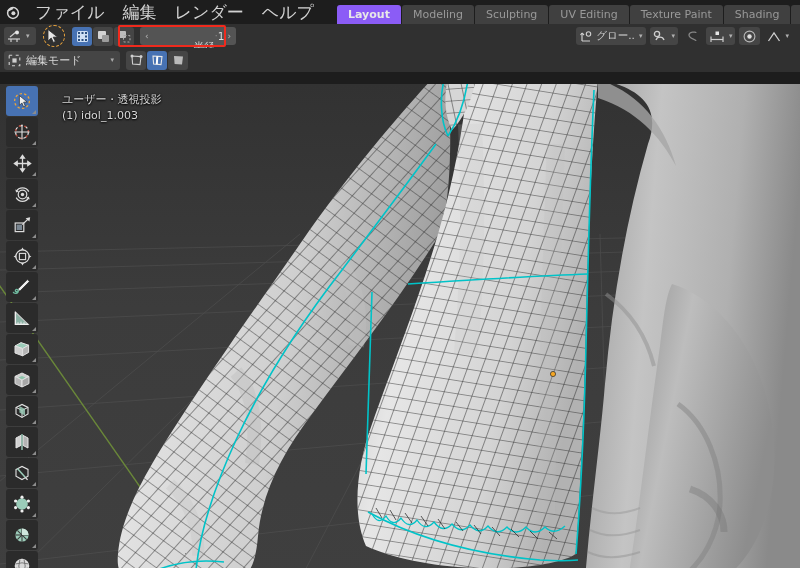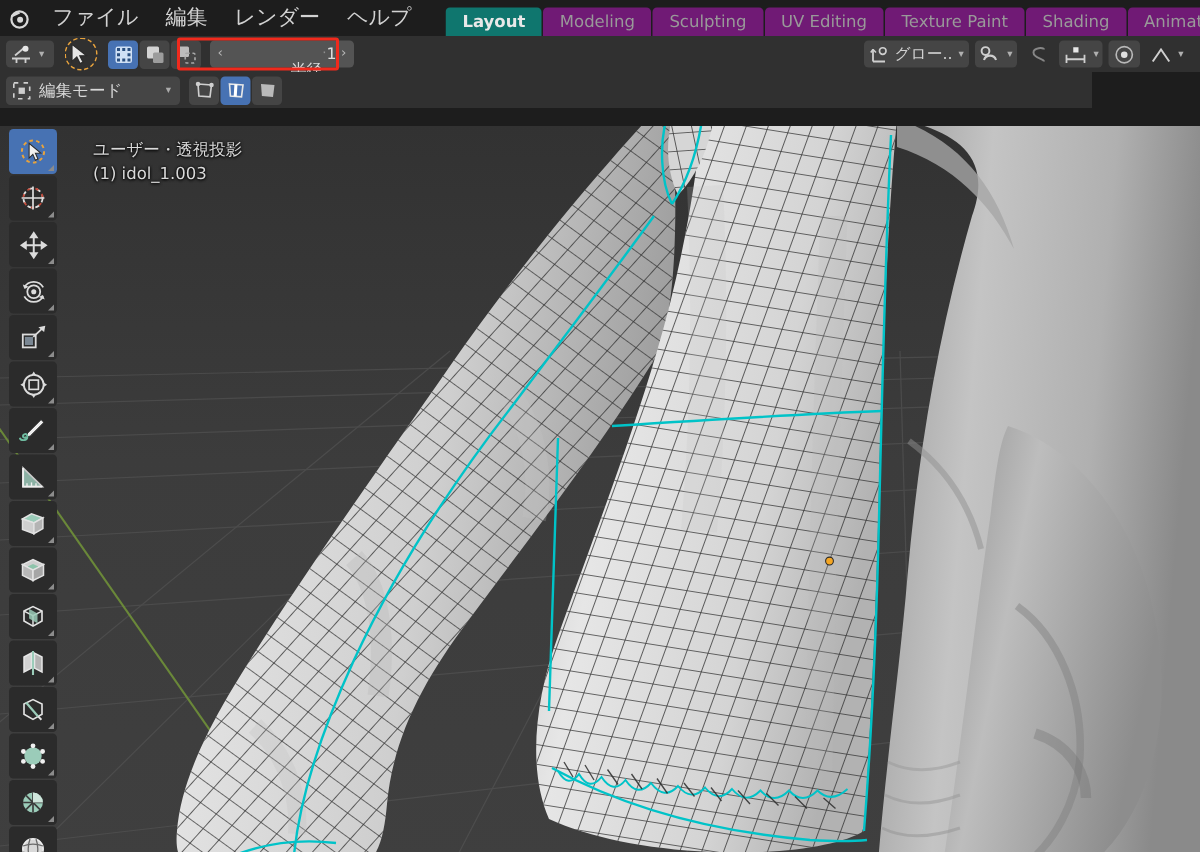--- a/index.html
+++ b/index.html
@@ -18,33 +18,33 @@
     position:absolute; top:0; left:0; width:800px; height:24px;
     background:#1d1d1d;
     display:flex; align-items:center;
   }
   .blender-logo {
     width:26px; height:24px; display:flex; align-items:center; justify-content:center;
   }
   .menu-items { display:flex; align-items:center; height:24px; }
   .menu-item {
     padding:0 9px; height:24px; line-height:24px;
-    color:#d2d2d2; font-size:14px; white-space:nowrap; cursor:default;
+    color:#d2d2d2; font-size:17px; white-space:nowrap; cursor:default;
   }
   .workspace-tabs {
     display:flex; align-items:flex-end; height:24px; margin-left:14px;
     overflow:hidden; flex:1;
   }
   .ws-tab {
     padding:0 11px; height:19px; line-height:19px; margin-top:5px;
-    color:#999; font-size:11px; background:#701a75;
+    color:#999; font-size:11px; background:#404040;
     border-radius:3px 3px 0 0; white-space:nowrap;
     margin-right:1px;
   }
-  .ws-tab.active { background:#0f766e; color:#e8e8e8; font-weight:bold; }
+  .ws-tab.active { background:#8b5cf6; color:#e8e8e8; font-weight:bold; }
 
   
   .toolrow {
     position:absolute; top:24px; left:0; width:800px; height:24px;
     background:#303030;
     display:flex; align-items:center; padding:0 4px;
   }
   .tr-btn {
     height:18px; background:#454545; border-radius:3px;
     display:flex; align-items:center; padding:0 4px; margin-right:4px;
@@ -82,21 +82,21 @@
     padding:0 5px; color:#dcdcdc; font-size:10.5px; position:relative;
   }
   .numfield .arw { color:#b9b9b9; font-size:9px; }
   .numfield .lbl { flex:1; text-align:right; padding-left:4px;margin-top:22px; }
   .numfield .val { text-align:right; padding-right:3px; }
 
   .spacer { flex:1; }
 
   
   .header2 {
-    position:absolute; top:48px; left:0; width:728px; height:24px;
+    position:absolute; top:48px; left:0; width:800px; height:24px;
     background:#303030; display:flex; align-items:center; padding:0 4px;
   }
   .mode-dd {
     height:19px; background:#454545; border-radius:3px;
     display:flex; align-items:center; gap:5px; padding:0 6px 0 4px;
     color:#d8d8d8; font-size:11px; margin-right:6px; min-width:116px;
   }
   .mode-dd .dd-arrow { margin-left:auto; font-size:7px; color:#aaa; }
   .h2-menu {
     padding:0 8px; height:20px; line-height:20px; color:#d2d2d2;

